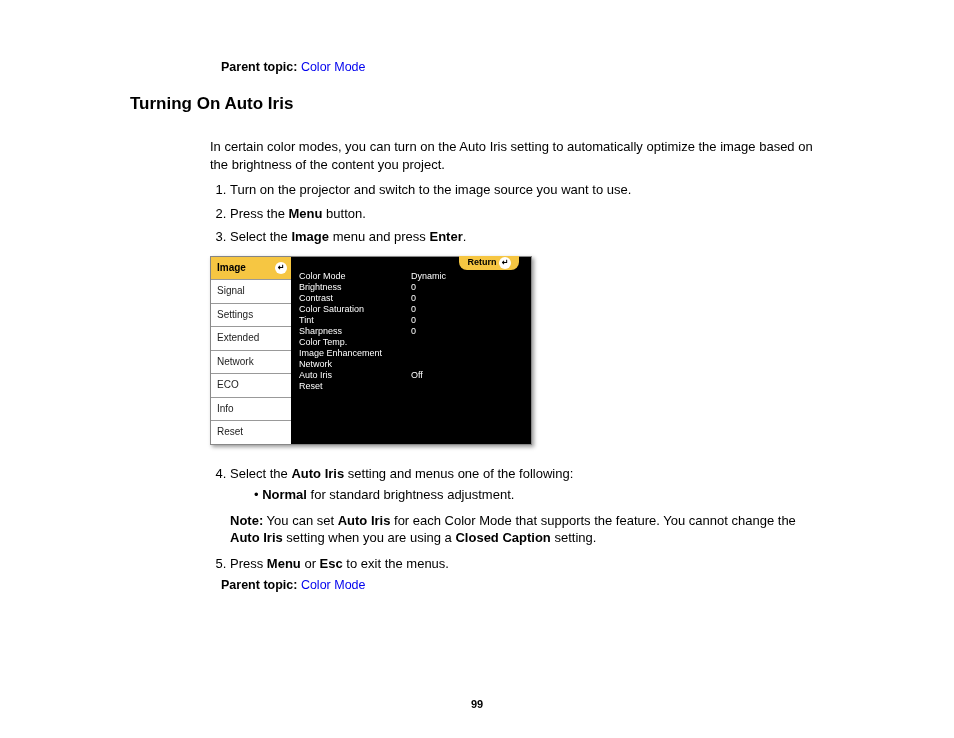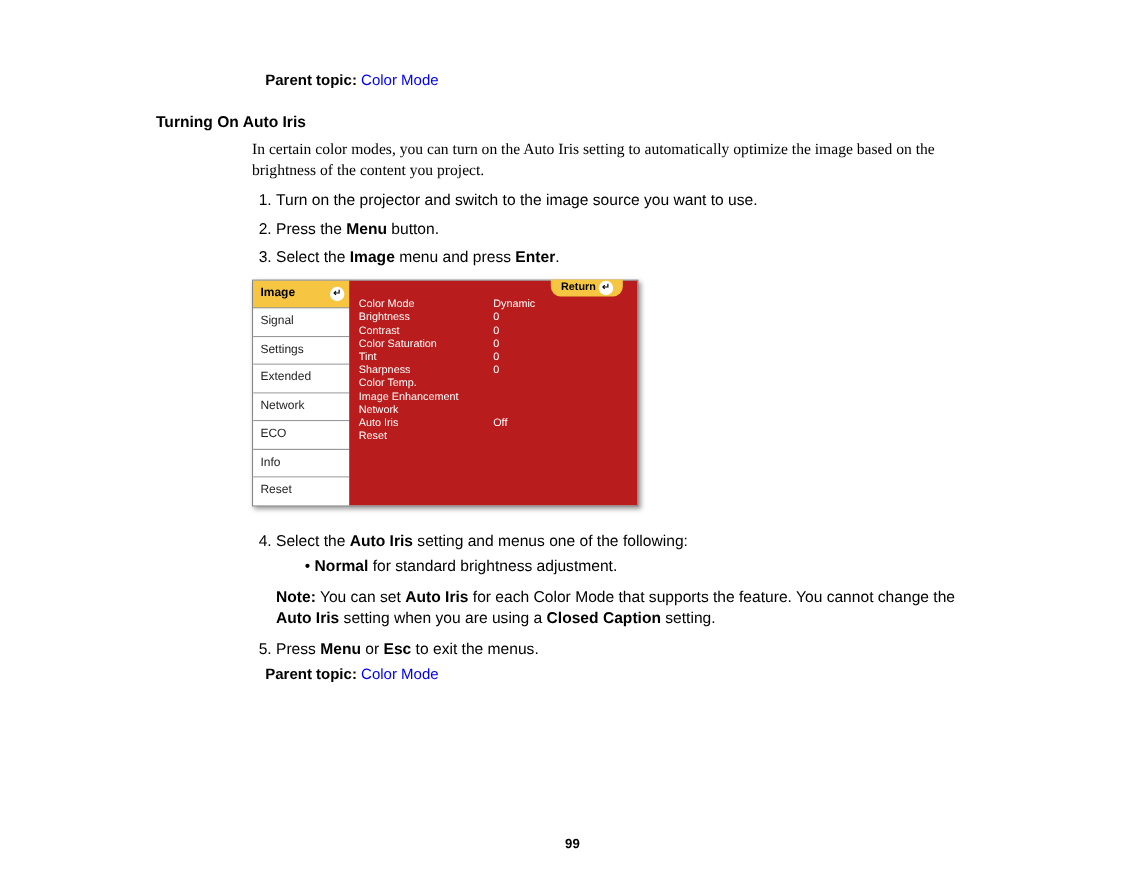--- a/index.html
+++ b/index.html
@@ -21,28 +21,27 @@
   .indent {
     padding-left: 80px;
   }
   .parent-topic {
     font-size: 12.5px;
     margin-bottom: 20px;
   }
   .parent-topic .label { font-weight: bold; padding-left: 11px; }
   .parent-topic .link  { color: #0000EE; text-decoration: none; }
   h2.section-title {
-    font-size: 13px;
-    font-weight: bold;
-    margin: 0 0 6px 0;
+    font-size: 17px;
+    font-weight: bold;
+    margin: 0 0 24px 0;
   }
   .intro {
     line-height: 1.35;
     margin-bottom: 8px;
-    font-family: Liberation Serif, serif;
   }
   ol.steps {
     margin: 0;
     padding-left: 20px;
   }
   ol.steps > li {
     margin: 6px 0;
     line-height: 1.35;
   }
   ul.bullets {
@@ -97,21 +96,21 @@
     width: 12px; height: 12px;
     border-radius: 50%;
     background: #fff;
     text-align: center;
     font-size: 8px;
     line-height: 12px;
     color: #000;
   }
   .osd-right {
     flex: 1;
-    background: #b91c1c;
+    background: #000000;
     position: relative;
     padding: 14px 8px 8px 8px;
     color: #fff;
     font-size: 9px;
   }
   .return-tab {
     position: absolute;
     top: -1px;
     right: 12px;
     background: #f6c642;

